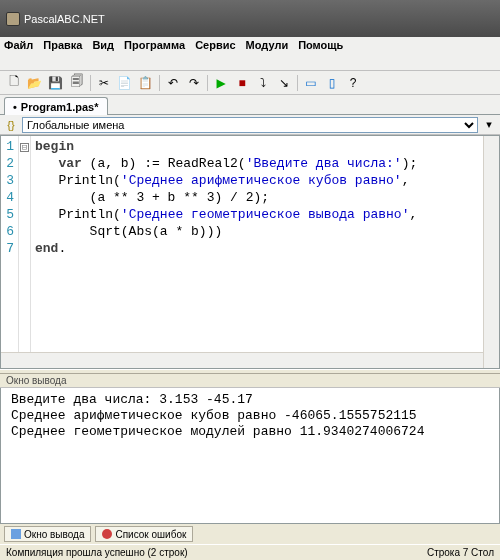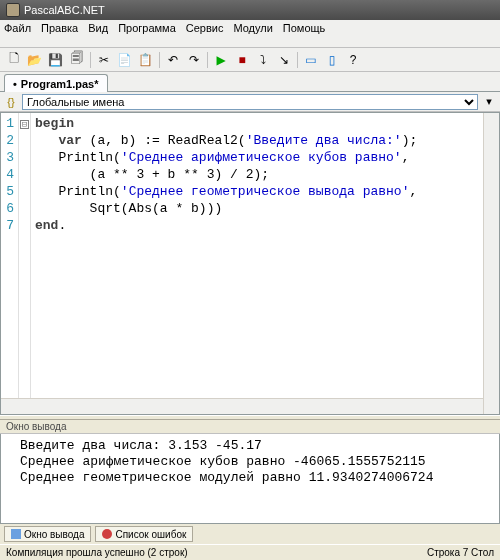--- a/index.html
+++ b/index.html
@@ -13,36 +13,37 @@
     display: flex;
     flex-direction: column;
   }
   .titlebar {
     background: linear-gradient(#6a6a6a, #4a4a4a);
     color: #fff;
     padding: 3px 6px;
     display: flex;
     align-items: center;
     gap: 4px;
-    height: 20px;
+    height: 37px;
     font-size: 11px;
   }
   .titlebar .app-icon {
     width: 14px; height: 14px;
     background: #b0a080;
     border: 1px solid #333;
     border-radius: 2px;
   }
   .menubar {
     background: #f0f0ee;
     padding: 2px 4px;
     display: flex;
     gap: 10px;
     border-bottom: 1px solid #c0c0c0;
-    height: 28px;
+    height: 34px;
+    font-weight: bold;
   }
   .menubar span { cursor: pointer; }
   .toolbar {
     background: #f0f0ee;
     padding: 2px 4px;
     display: flex;
     gap: 1px;
     border-bottom: 1px solid #c0c0c0;
     height: 24px;
     align-items: center;
@@ -155,22 +156,22 @@
     font-size: 10px;
     padding: 1px 6px;
     border-bottom: 1px solid #c0c0c0;
     height: 14px;
   }
   .output {
     background: #fff;
     font-family: "Courier New", monospace;
     font-size: 13px;
     line-height: 16px;
-    padding: 4px 19px;
-    height: 90px;
+    padding: 4px 10px;
+    height: 136px;
     white-space: pre;
     border: 1px solid #919b9c;
     border-top: none;
     overflow: hidden;
   }
   .bottom-tabs {
     background: #ece9d8;
     padding: 2px 4px;
     display: flex;
     gap: 4px;

